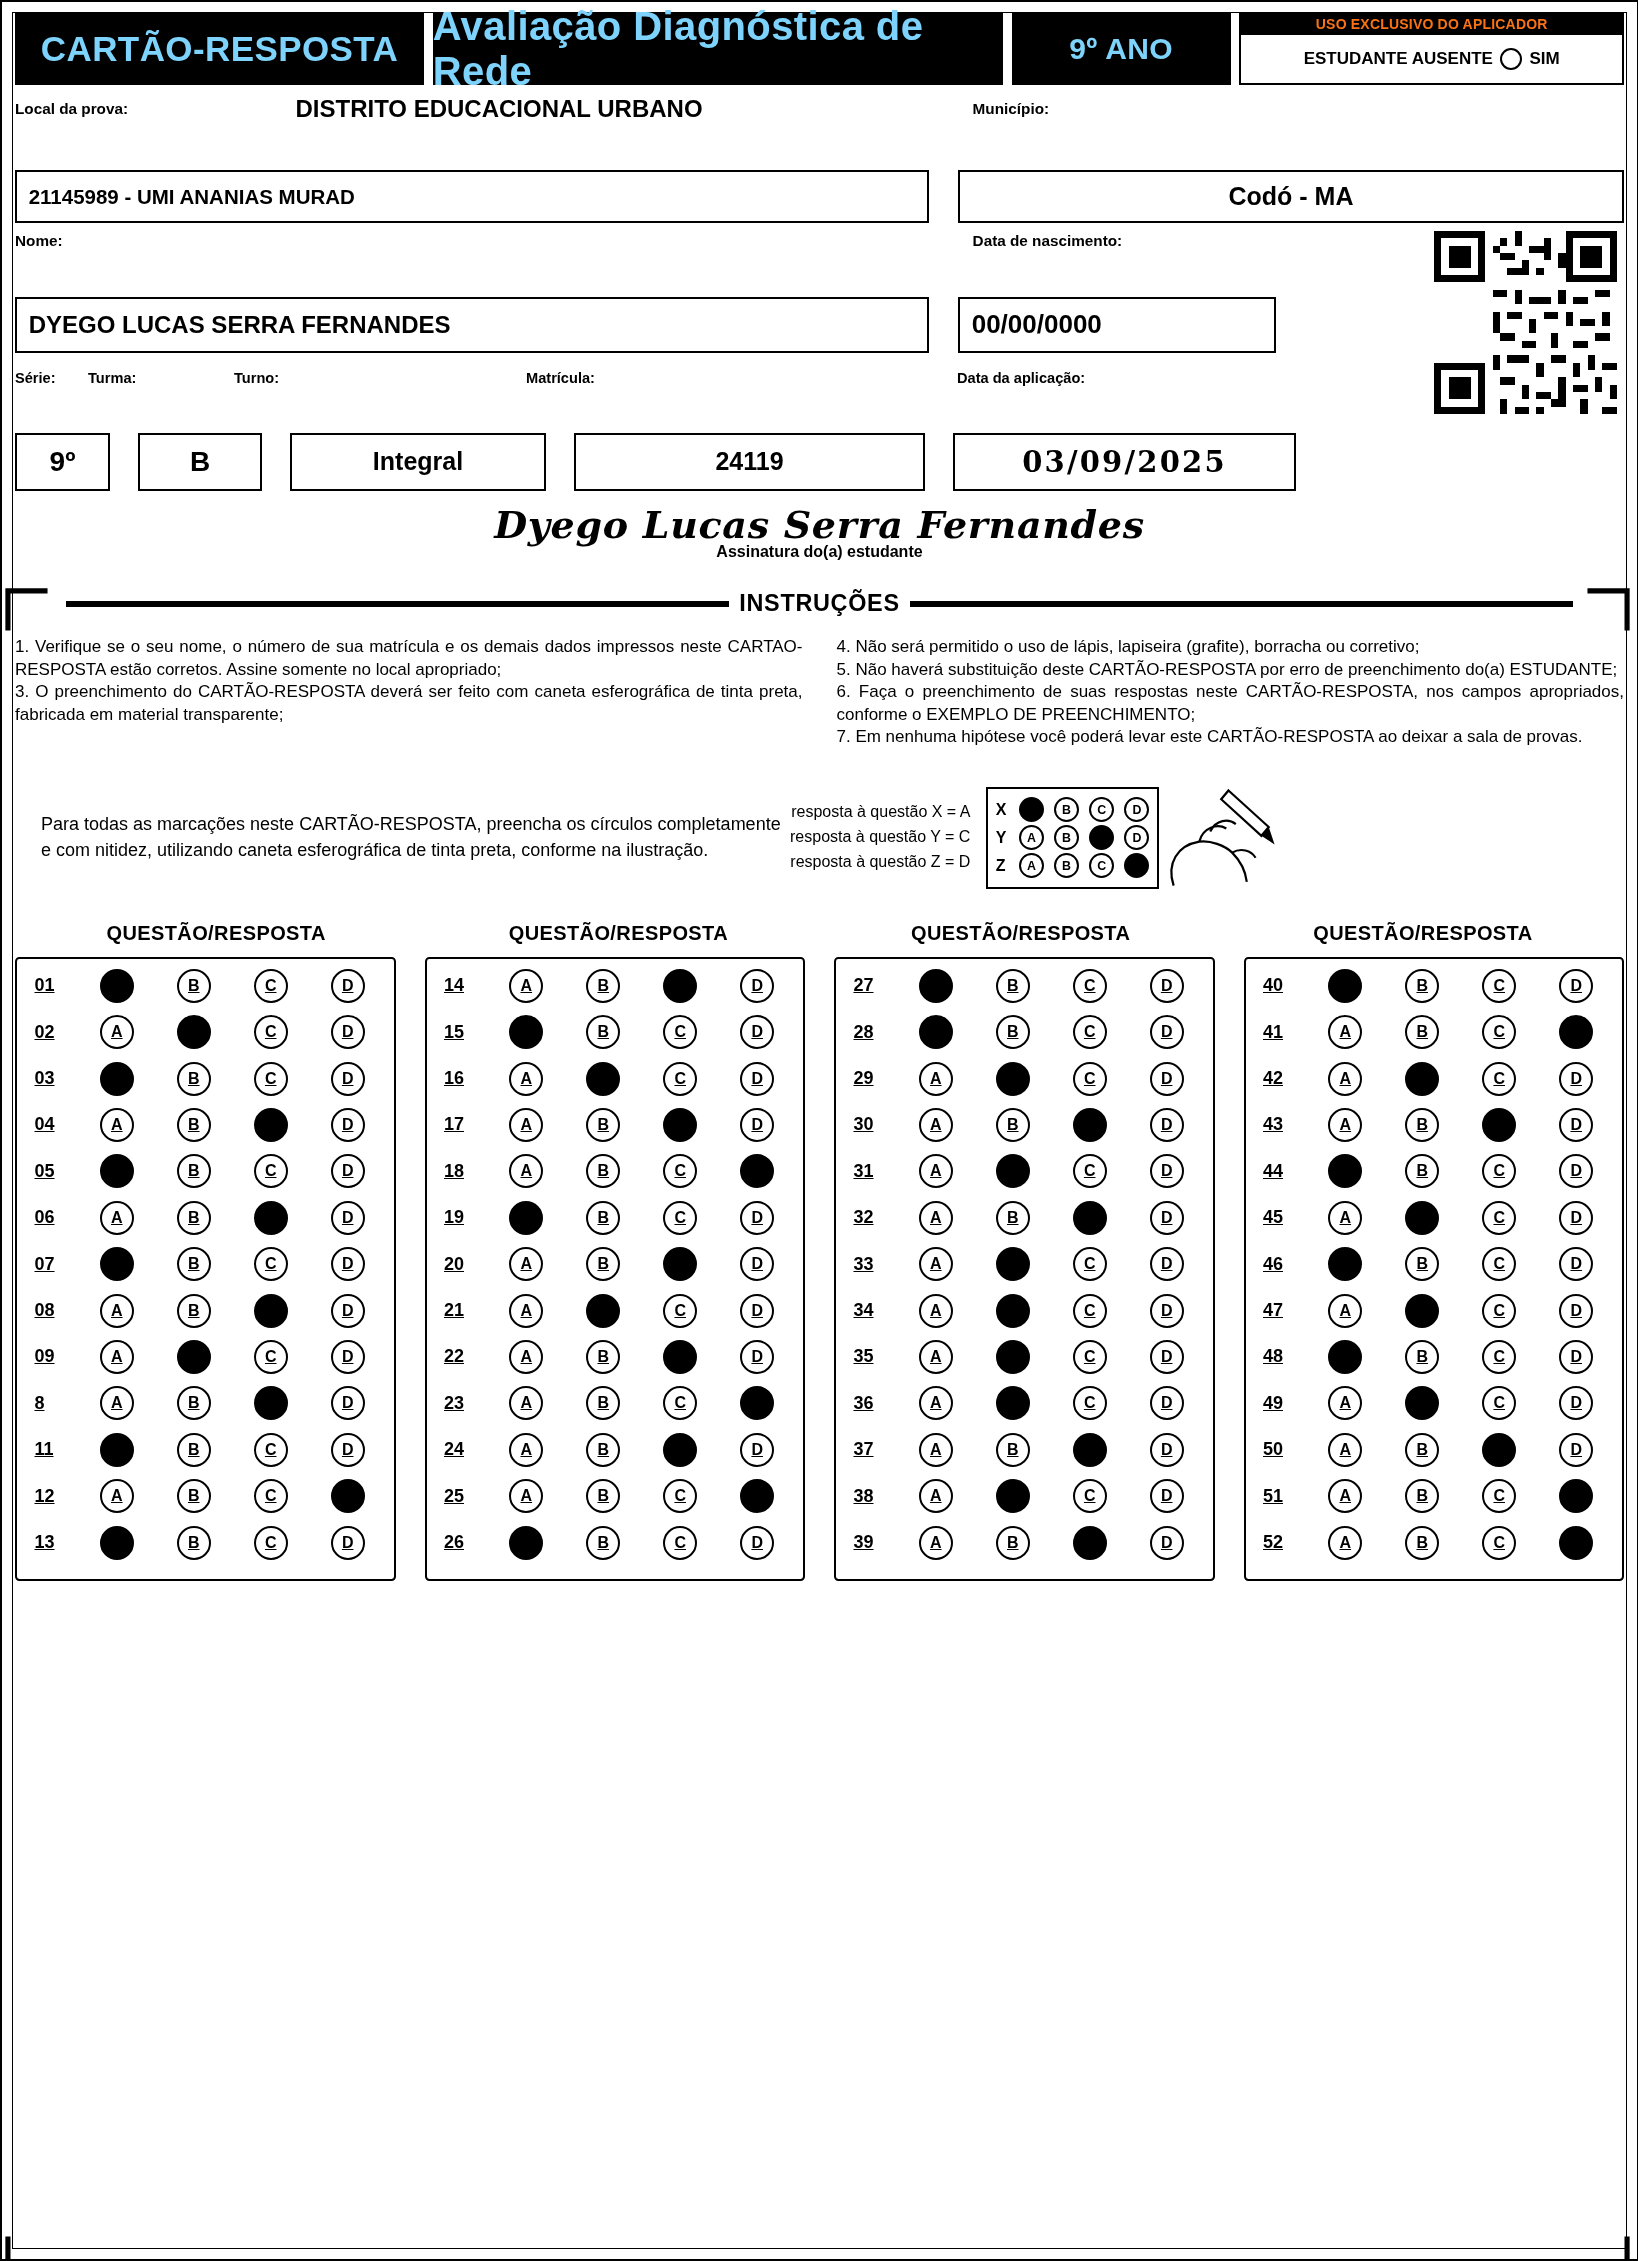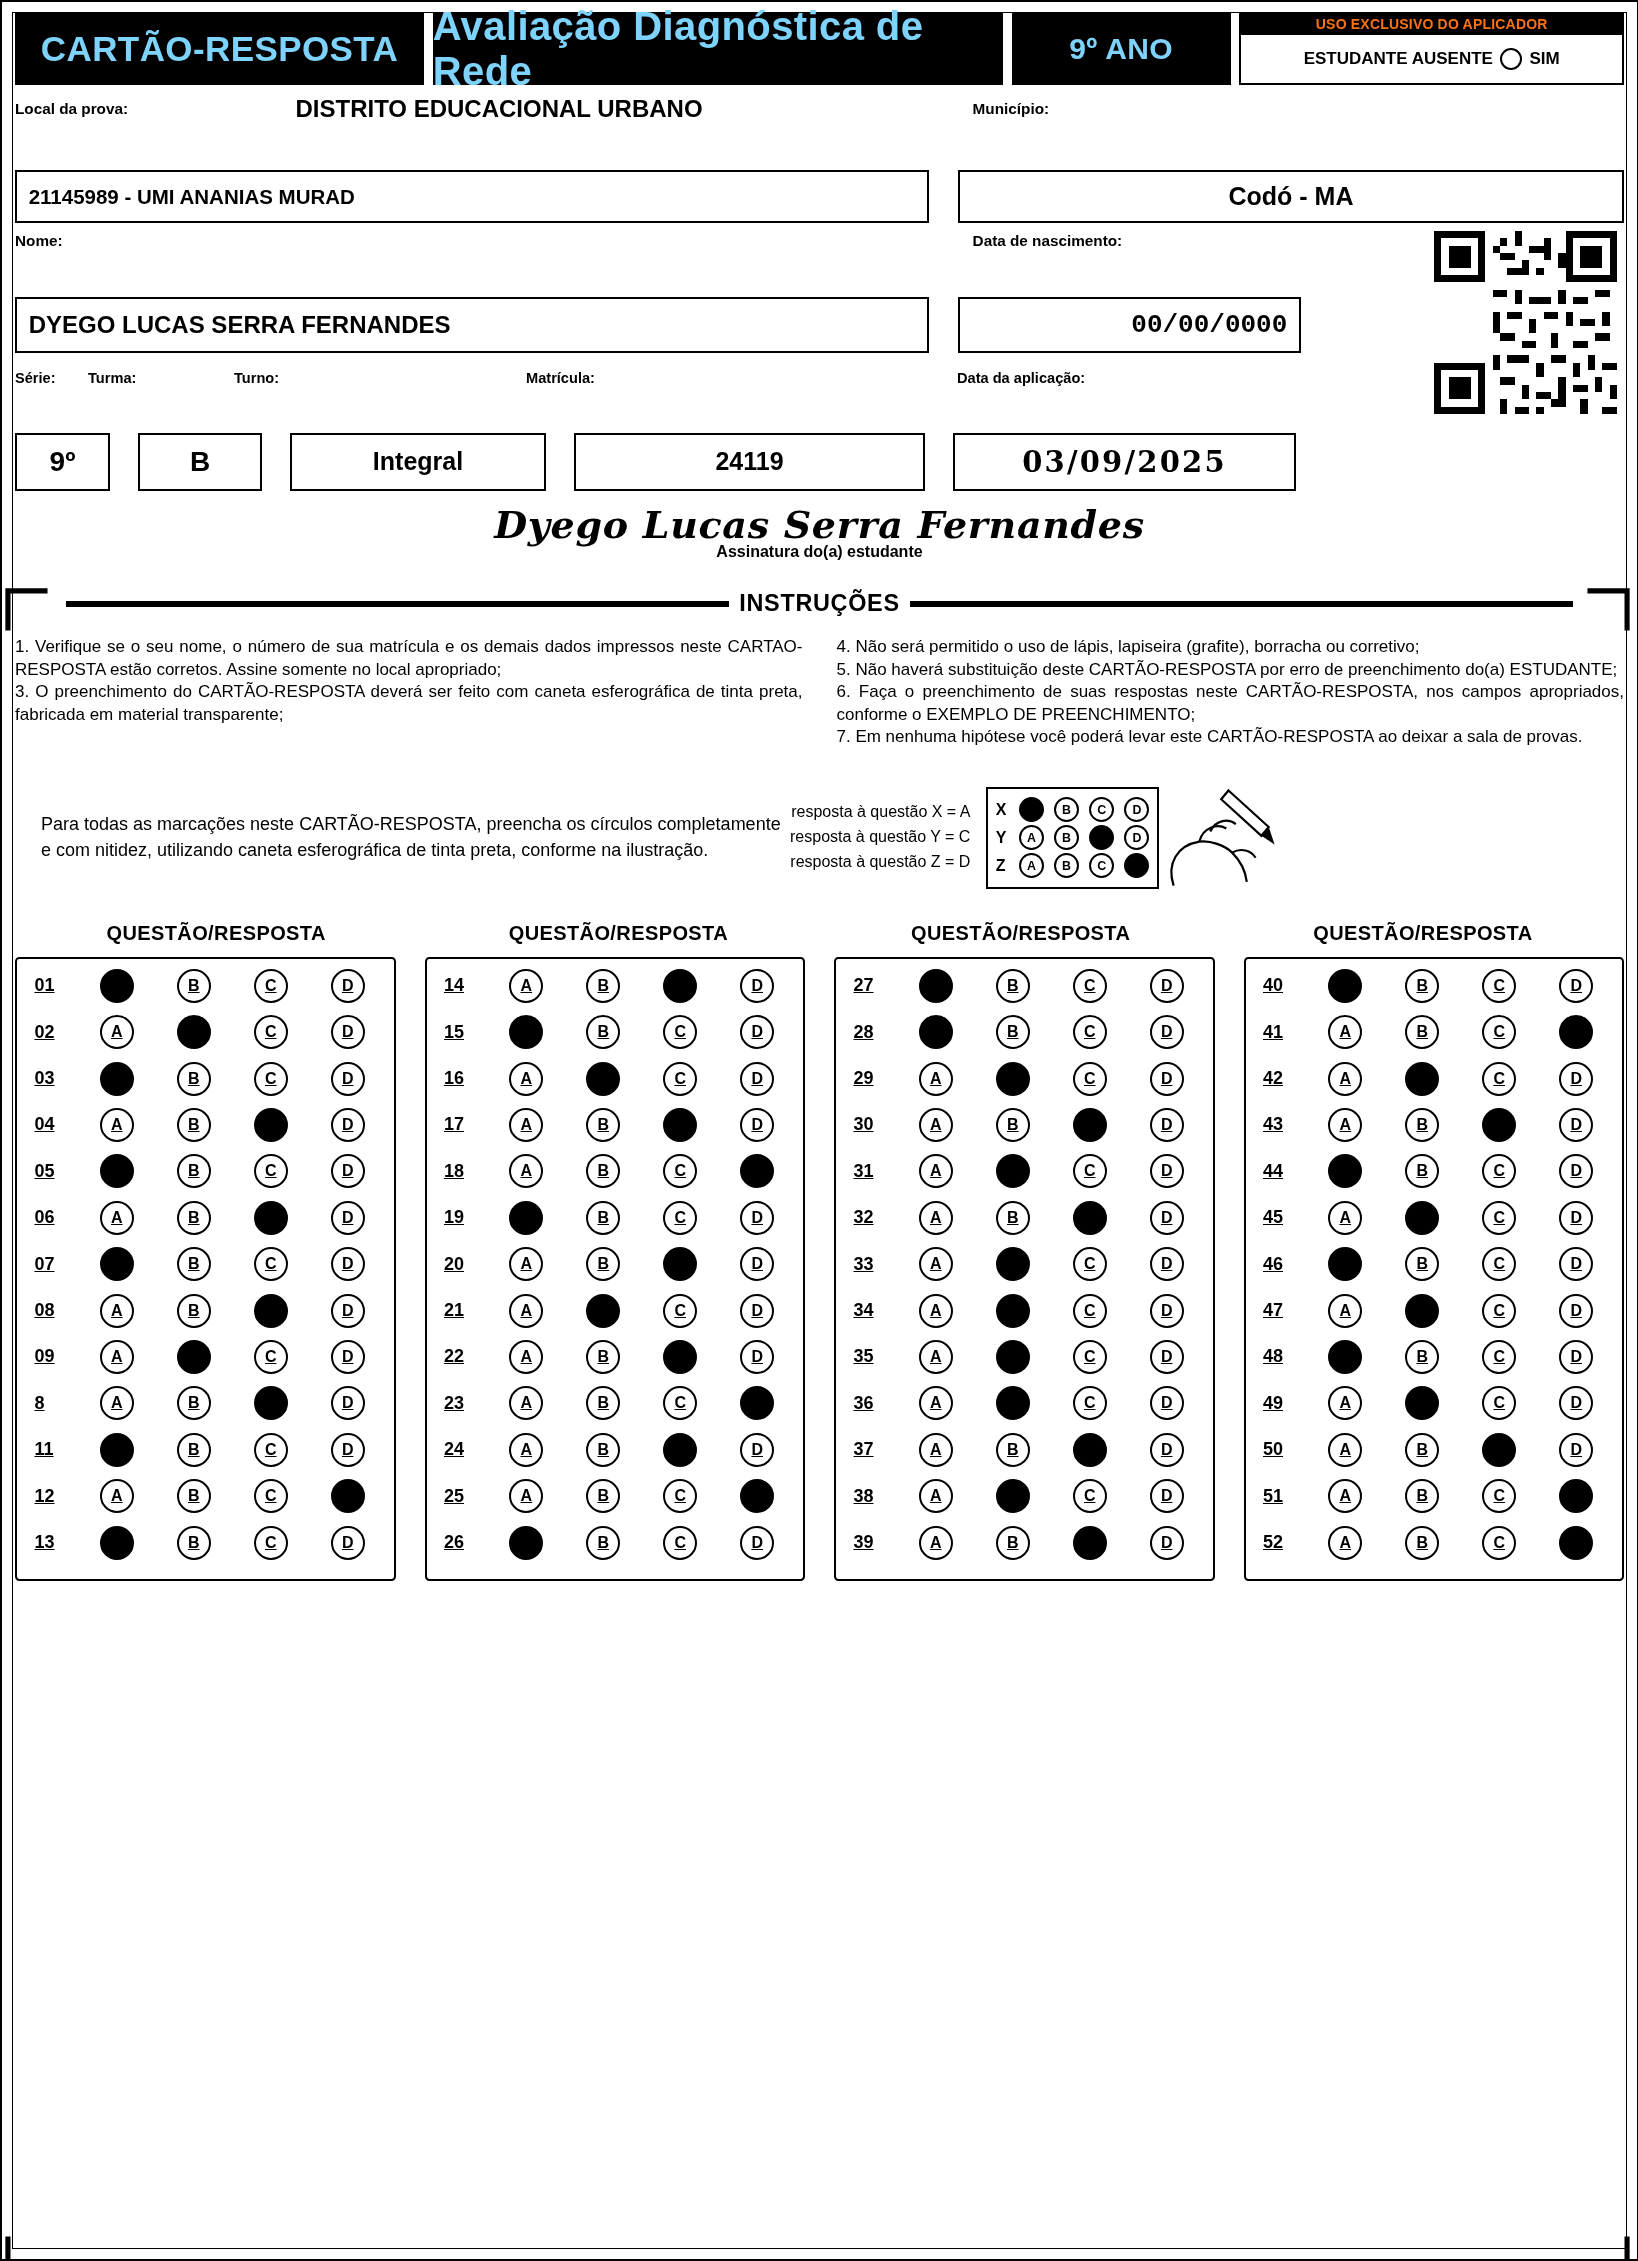--- a/index.html
+++ b/index.html
@@ -125,21 +125,21 @@
 
       <div class="row" style="margin-top:8.8px;">
         <div style="width:943px;"><span class="lbl">Nome:</span></div>
         <div style="flex:1;padding-left:14.6px;"><span class="lbl">Data de nascimento:</span></div>
       </div>
 
       <div class="row" style="margin-top:2.9px;">
         <div class="box" style="width:914px;height:56px;">
           <span class="fld-val" style="font-size:24px;">DYEGO LUCAS SERRA FERNANDES</span>
         </div>
-        <div class="box" style="width:343px;height:56px;margin-left:29px;justify-content:flex-end;font-family:Liberation Mono, monospace;">
+        <div class="box" style="width:318px;height:56px;margin-left:29px;justify-content:flex-start;">
           <span class="fld-val" style="font-size:26px;">00/00/0000</span>
         </div>
       </div>
 
       <div class="row" style="margin-top:17px;">
         <div style="width:73px;"><span class="lbl-sm">Série:</span></div>
         <div style="width:146px;"><span class="lbl-sm">Turma:</span></div>
         <div style="width:292px;"><span class="lbl-sm">Turno:</span></div>
         <div style="width:431px;"><span class="lbl-sm">Matrícula:</span></div>
         <div style="flex:1;"><span class="lbl-sm">Data da aplicação:</span></div>

